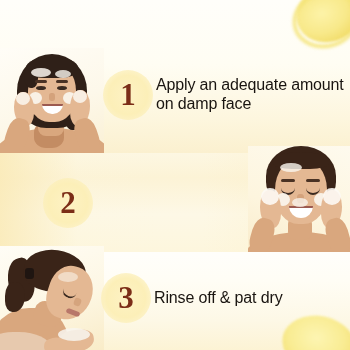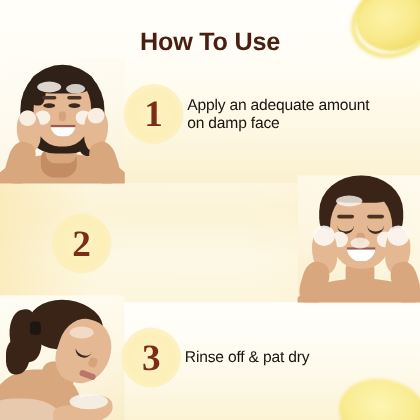--- a/index.html
+++ b/index.html
@@ -187,21 +187,21 @@
   .badge-num {
     font-size: 31px;
     font-weight: bold;
     color: #7b2d17;
     line-height: 1;
     font-family: "Liberation Serif", serif;
     transform: translateY(-1px);
   }
   .step-text {
     margin-left: 3px;
-    font-size: 13px;
+    font-size: 16px;
     line-height: 1.18;
     color: #191410;
     letter-spacing: -0.15px;
     white-space: pre-line;
     font-weight: 500;
   }
 </style>
 </head>
 <body>
 
@@ -318,21 +318,20 @@
 
     <div class="shape" style="left:66px;top:64px;width:14px;height:5px;border-radius:6px;background:#b8776a;transform:rotate(20deg);"></div>
 
     <div class="shape foam" style="left:58px;top:26px;width:20px;height:10px;border-radius:50%;opacity:.55;"></div>
 
     <div class="shape skin-lt" style="left:58px;top:84px;width:36px;height:22px;border-radius:50% 50% 60% 60%;transform:rotate(-8deg);"></div>
     <div class="shape skin-lt" style="left:44px;top:92px;width:34px;height:20px;border-radius:50% 50% 60% 60%;transform:rotate(6deg);"></div>
     <div class="shape" style="left:58px;top:82px;width:32px;height:13px;border-radius:50%;background:rgba(248,246,240,0.85);"></div>
   </div>
 
-  <div class="title">How To Use</div>
 
   <div class="step step-1">
     <div class="badge">
       <span class="badge-num">1</span>
     </div>
     <div class="step-text">Apply an adequate amount
 on damp face</div>
   </div>
 
   <div class="step step-2">

